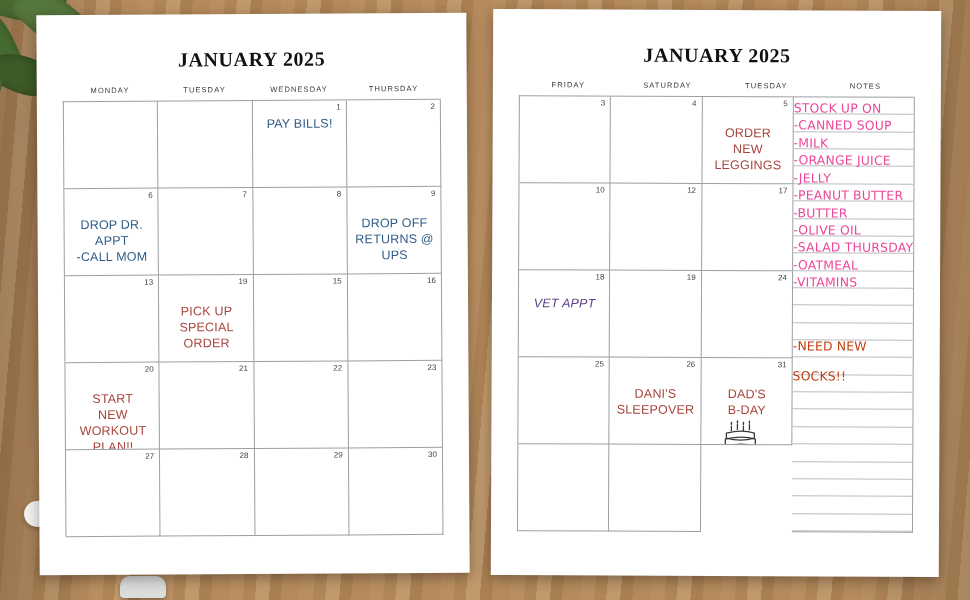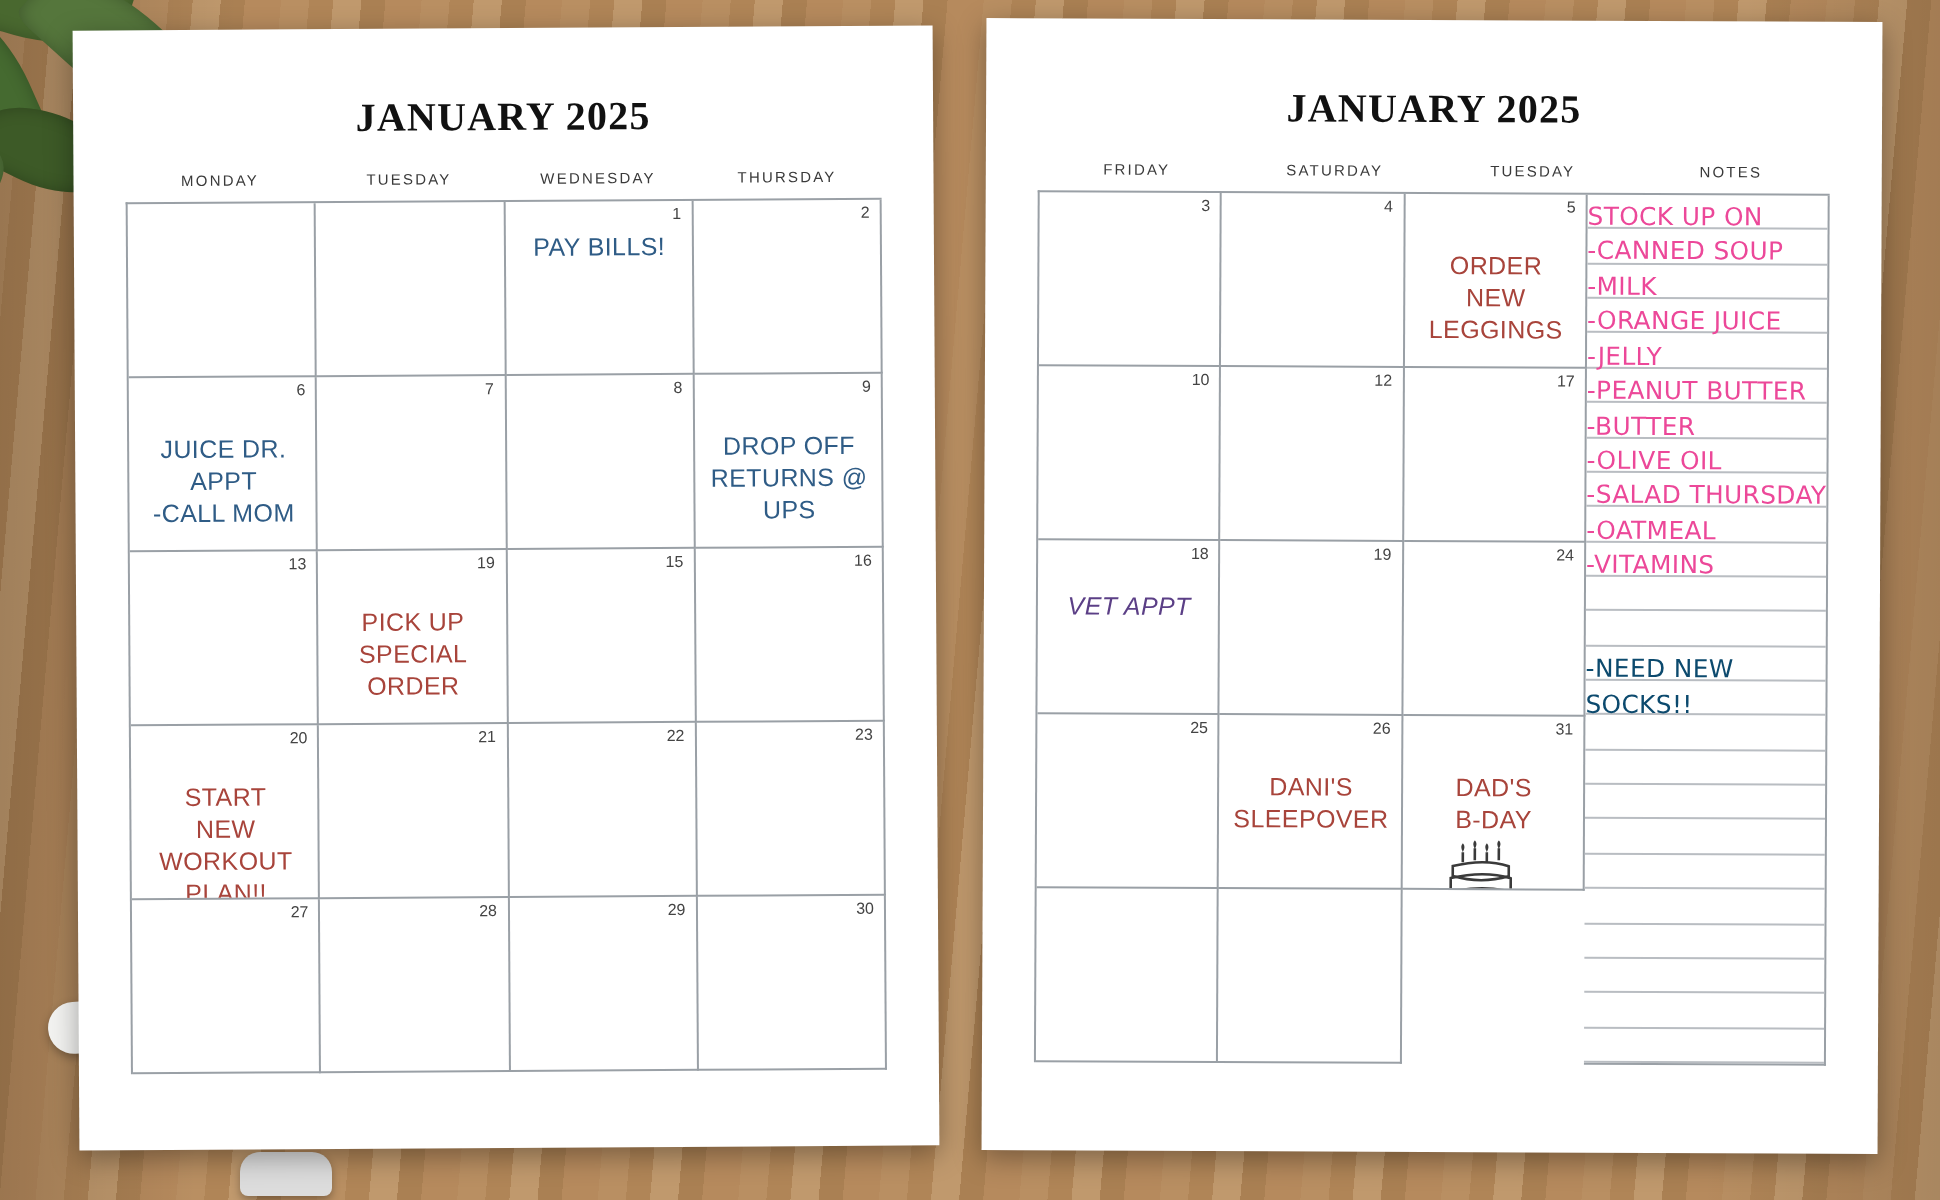--- a/index.html
+++ b/index.html
@@ -151,21 +151,21 @@
   }
   .notes-item {
     font-family: "DejaVu Sans", sans-serif;
     font-size: 12.4px;
     line-height: 17.43px;
     height: 17.43px;
     color: #ec4899;
     letter-spacing: 0.2px;
     white-space: pre;
   }
-  .notes-item.blue { color: #0c4a6e; }
+  .notes-item.blue { color: #c2410c; margin-top: 12px; }
   .notes-item.gap { color: transparent; }
   .cake {
     margin-top: 2px;
     margin-left: 14px;
   }
   .grid-wrap {
     display: flex;
     margin: 0 26px;
     border-top: 1px solid #9aa0a6;
     border-left: 1px solid #9aa0a6;
@@ -226,21 +226,21 @@
         <div class="daynum">1</div>
         <div class="note blue">PAY BILLS!</div>
       </div>
       <div class="cell">
         <div class="daynum">2</div>
         <div class="note"></div>
       </div>
 
       <div class="cell">
         <div class="daynum">6</div>
-        <div class="note blue tight">JUICE DR.
+        <div class="note blue tight">DROP DR.
 APPT
 -CALL MOM</div>
       </div>
       <div class="cell">
         <div class="daynum">7</div>
         <div class="note"></div>
       </div>
       <div class="cell">
         <div class="daynum">8</div>
         <div class="note"></div>

